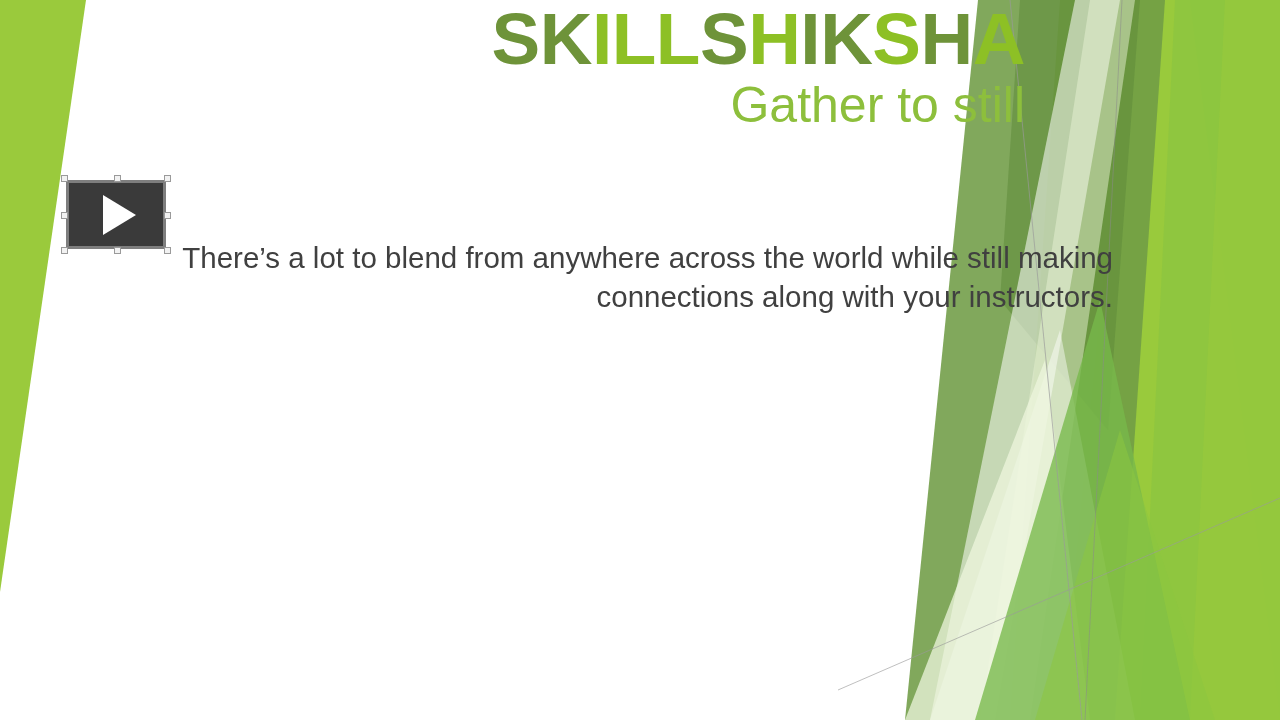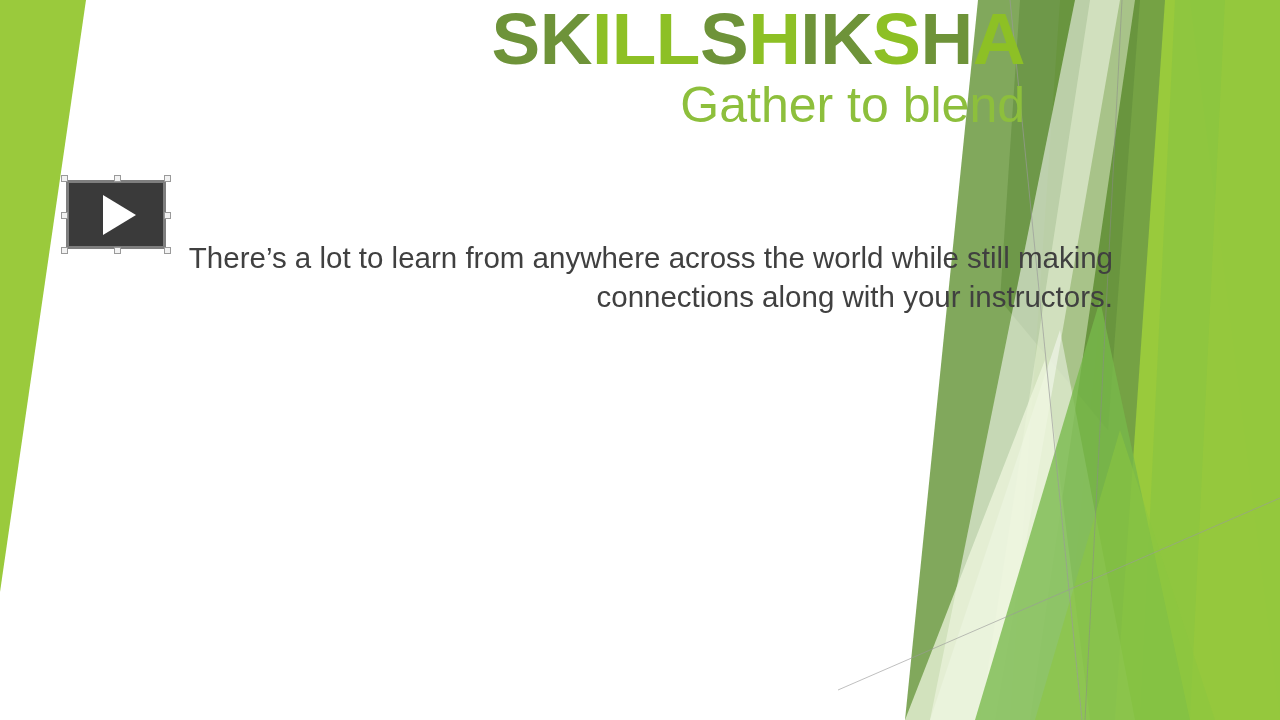--- a/index.html
+++ b/index.html
@@ -148,34 +148,34 @@
       <line x1="1010" y1="0" x2="1082" y2="720" stroke="#9a9a9a" stroke-width="0.9" opacity="0.75"></line>
       <line x1="1122" y1="0" x2="1085" y2="720" stroke="#8a8a8a" stroke-width="0.9" opacity="0.6"></line>
       <line x1="838" y1="690" x2="1280" y2="498" stroke="#9a9a9a" stroke-width="0.9" opacity="0.7"></line>
     </g>
   </svg>
 
   <div class="title-block">
     <h1 class="brand-title">
       <span style="color: rgb(110, 147, 57);">SK</span><span style="color: rgb(141, 192, 37);">ILL</span><span style="color: rgb(110, 147, 57);">S</span><span style="color: rgb(141, 192, 37);">H</span><span style="color: rgb(110, 147, 57);">I</span><span style="color: rgb(110, 147, 57);">K</span><span style="color: rgb(141, 192, 37);">S</span><span style="color: rgb(110, 147, 57);">H</span><span style="color: rgb(141, 192, 37);">A</span>
     </h1>
-    <h2 class="brand-tagline">Gather to blend</h2>
+    <h2 class="brand-tagline">Gather to still</h2>
   </div>
 
   <div class="video-object">
     <div class="video-frame">
       <div class="play-triangle"></div>
     </div>
     <div class="handle h-tl"></div>
     <div class="handle h-tm"></div>
     <div class="handle h-tr"></div>
     <div class="handle h-ml"></div>
     <div class="handle h-mr"></div>
     <div class="handle h-bl"></div>
     <div class="handle h-bm"></div>
     <div class="handle h-br"></div>
   </div>
 
   <div class="body-copy">
-    <p><span>There’s a lot to learn from anywhere across the world while still making connections along with your instructors.</span></p>
+    <p><span>There’s a lot to blend from anywhere across the world while still making connections along with your instructors.</span></p>
   </div>
 
 </div>
 
 </body></html>

